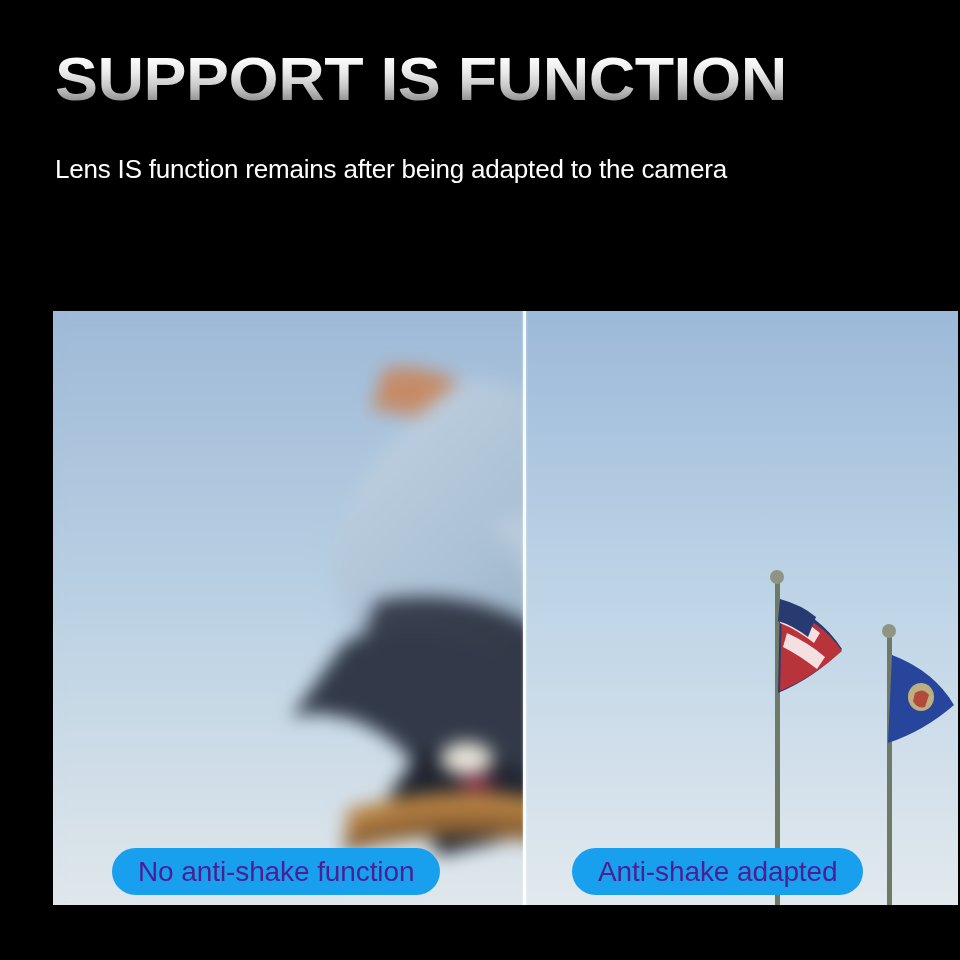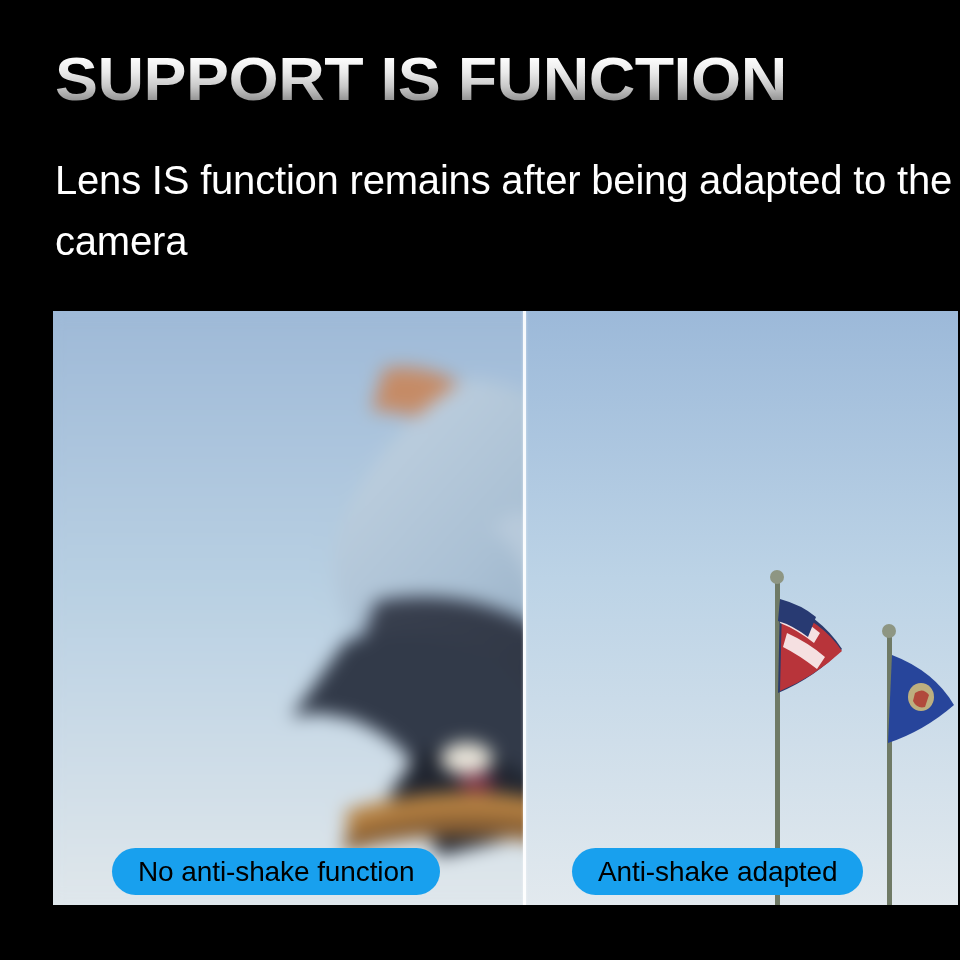--- a/index.html
+++ b/index.html
@@ -47,21 +47,21 @@
     color: transparent;
     -webkit-text-fill-color: transparent;
   }
 
   
   .subtitle {
     position: absolute;
     left: 30px;
     top: 150px;
     width: 905px;
-    font-size: 40px;
+    font-size: 26px;
     line-height: 1.52;
     font-weight: 400;
     color: #ffffff;
     letter-spacing: -0.2px;
   }
 
   
   .photo-frame {
     position: absolute;
     left: 28px;
@@ -129,21 +129,21 @@
   
   .pill {
     position: absolute;
     display: flex;
     align-items: center;
     justify-content: center;
     height: 47px;
     padding: 0 26px;
     border-radius: 24px;
     background: #18a0ee;
-    color: #000000;
+    color: #4c1d95;
     font-size: 28px;
     font-weight: 400;
     letter-spacing: -0.1px;
     white-space: nowrap;
     box-sizing: border-box;
   }
   .pill-left  { left: 87px;  top: 848px; }
   .pill-right { left: 547px; top: 848px; }
 </style>
 </head>

